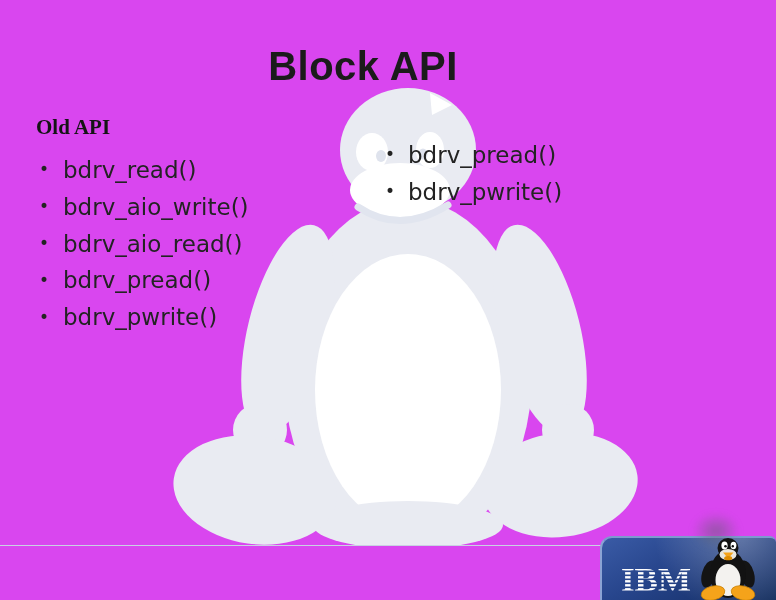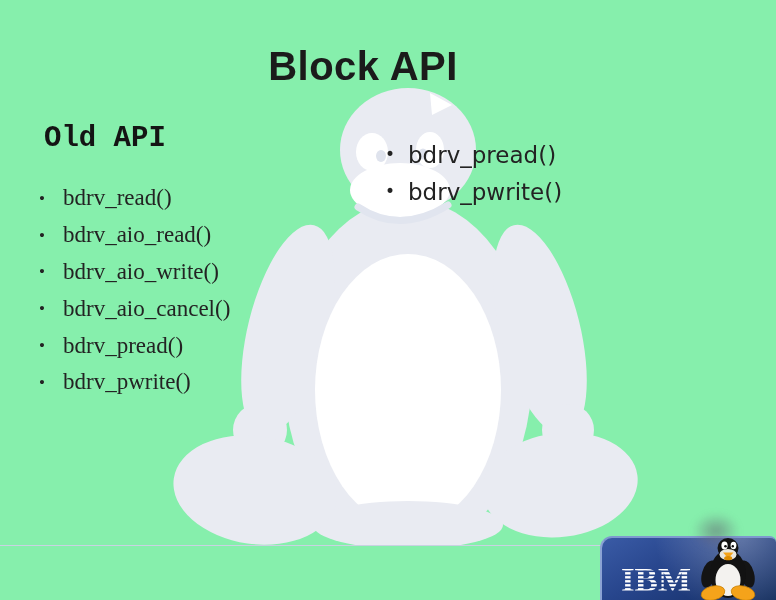--- a/index.html
+++ b/index.html
@@ -1,38 +1,38 @@
 <!DOCTYPE html>
 <html><head>
 <meta charset="utf-8">
 <style>
   html,body{margin:0;padding:0;background:#888;}
   .slide{
-    position:relative;width:776px;height:600px;background:#86efac;
+    position:relative;width:776px;height:600px;background:#d946ef;
     overflow:hidden;font-family:"DejaVu Sans",sans-serif;color:#1c1c1c;
   }
   
   .watermark{position:absolute;left:160px;top:85px;z-index:0;}
   
   .title{
     position:absolute;top:46px;left:0;width:726px;margin:0;
     text-align:center;font-family:"Liberation Sans",sans-serif;
     font-size:40px;font-weight:bold;letter-spacing:.5px;line-height:1;
     color:#1b1b1b;z-index:2;
   }
   
   .col{position:absolute;top:116px;z-index:2;}
   .col-old{left:36px;}
   .col-new{left:378px;}
   .col h2{
-    margin:8px;font-family:Liberation Mono, monospace;
-    font-size:29px;font-weight:bold;line-height:1.05;color:#141414;
+    margin:0;font-family:Liberation Serif, serif;
+    font-size:21px;font-weight:bold;line-height:1.05;color:#141414;
   }
   .col ul{margin:0;padding:0;list-style:none;}
-  .col-old ul{margin-top:26px;font-family:Liberation Serif, serif;}
+  .col-old ul{margin-top:14px;}
   .col-new ul{margin-top:21px;}
   .col li{
     position:relative;font-size:23px;line-height:1.6;color:#232323;
     padding-left:27px;white-space:nowrap;
   }
   .col-new li{padding-left:30px;}
   .col li::before{
     content:"•";position:absolute;left:3px;top:50%;transform:translateY(-50%);
     font-size:17px;color:#232323;
   }
@@ -98,23 +98,22 @@
       <path d="M 198 122 Q 240 150 288 120" fill="none" stroke="#e1e5ef" stroke-width="7" stroke-linecap="round"></path>
     </g>
   </svg>
 
   <h1 class="title">Block API</h1>
 
   <div class="col col-old">
     <h2>Old API</h2>
     <ul>
       <li>bdrv_read()</li>
+      <li>bdrv_aio_write()</li>
       <li>bdrv_aio_read()</li>
-      <li>bdrv_aio_write()</li>
-      <li>bdrv_aio_cancel()</li>
       <li>bdrv_pread()</li>
       <li>bdrv_pwrite()</li>
     </ul>
   </div>
 
   <div class="col col-new">
     <ul>
       <li>bdrv_pread()</li>
       <li>bdrv_pwrite()</li>
     </ul>

